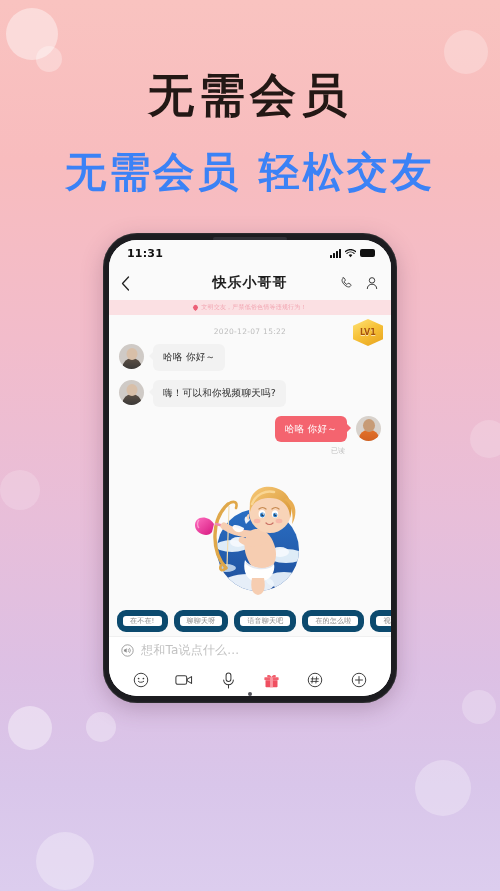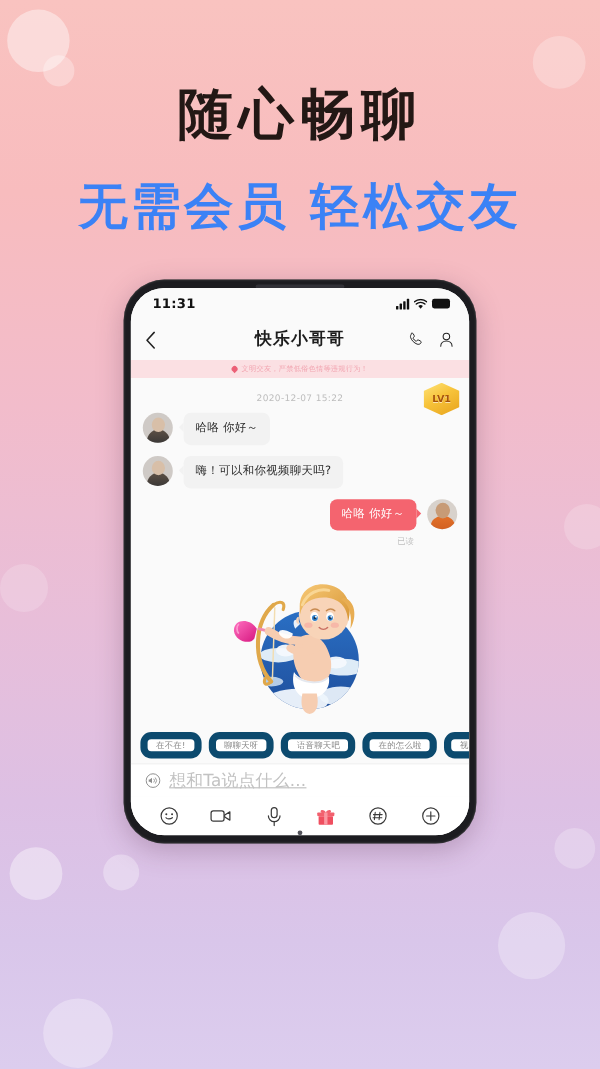--- a/index.html
+++ b/index.html
@@ -165,21 +165,21 @@
   .chip {
     flex:none; border:6px solid #0c4a6e; border-radius:9px; background:#fff;
     padding:0 7px; font-size:7px; color:#8a8a8a; letter-spacing:.2px;
   }
 
   
   .inputbar {
     flex:none; height:28px; background:#fff; display:flex; align-items:center;
     gap:7px; padding:0 12px; border-top:1px solid #f0f0f0;
   }
-  .ph { font-size:14px; color:#c2c2c2; letter-spacing:.2px;text-decoration:underline; }
+  .ph { font-size:12px; color:#c2c2c2; letter-spacing:.2px; }
 
   
   .toolbar {
     flex:none; height:32px; background:#fff; display:flex; align-items:center;
     justify-content:space-around; padding:0 10px;
   }
   .tool { display:flex; align-items:center; justify-content:center; width:22px; height:22px; }
 </style>
 </head>
 <body>
@@ -188,21 +188,21 @@
 <div class="bokeh b2"></div>
 <div class="bokeh b3"></div>
 <div class="bokeh b4"></div>
 <div class="bokeh b5"></div>
 <div class="bokeh b6"></div>
 <div class="bokeh b7"></div>
 <div class="bokeh b8"></div>
 <div class="bokeh b9"></div>
 <div class="bokeh b10"></div>
 
-<div class="headline">随心畅聊</div>
+<div class="headline">无需会员</div>
 <div class="subhead">无需会员  轻松交友</div>
 
 <div class="phone">
   <div class="screen">
 
     <div class="statusbar">
       <div class="st-time">11:31</div>
       <div class="st-icons">
         <span class="sig">
             <i></i>

